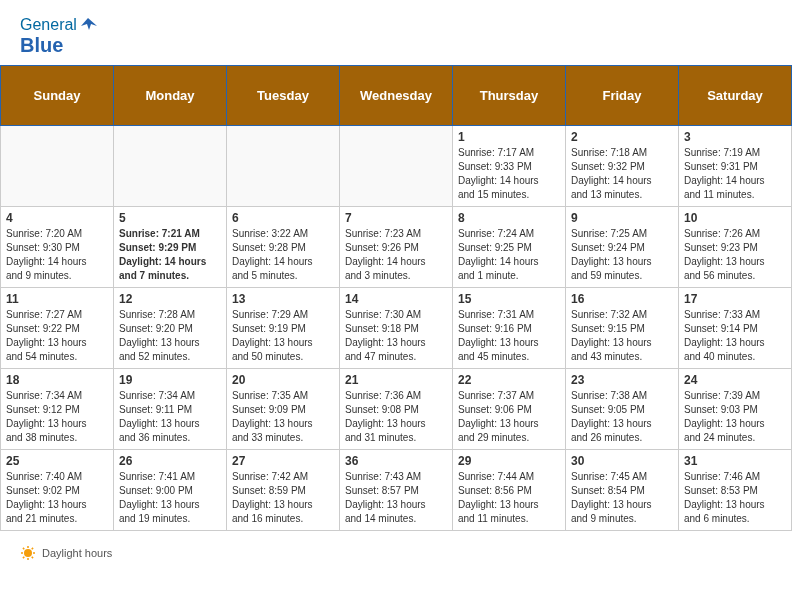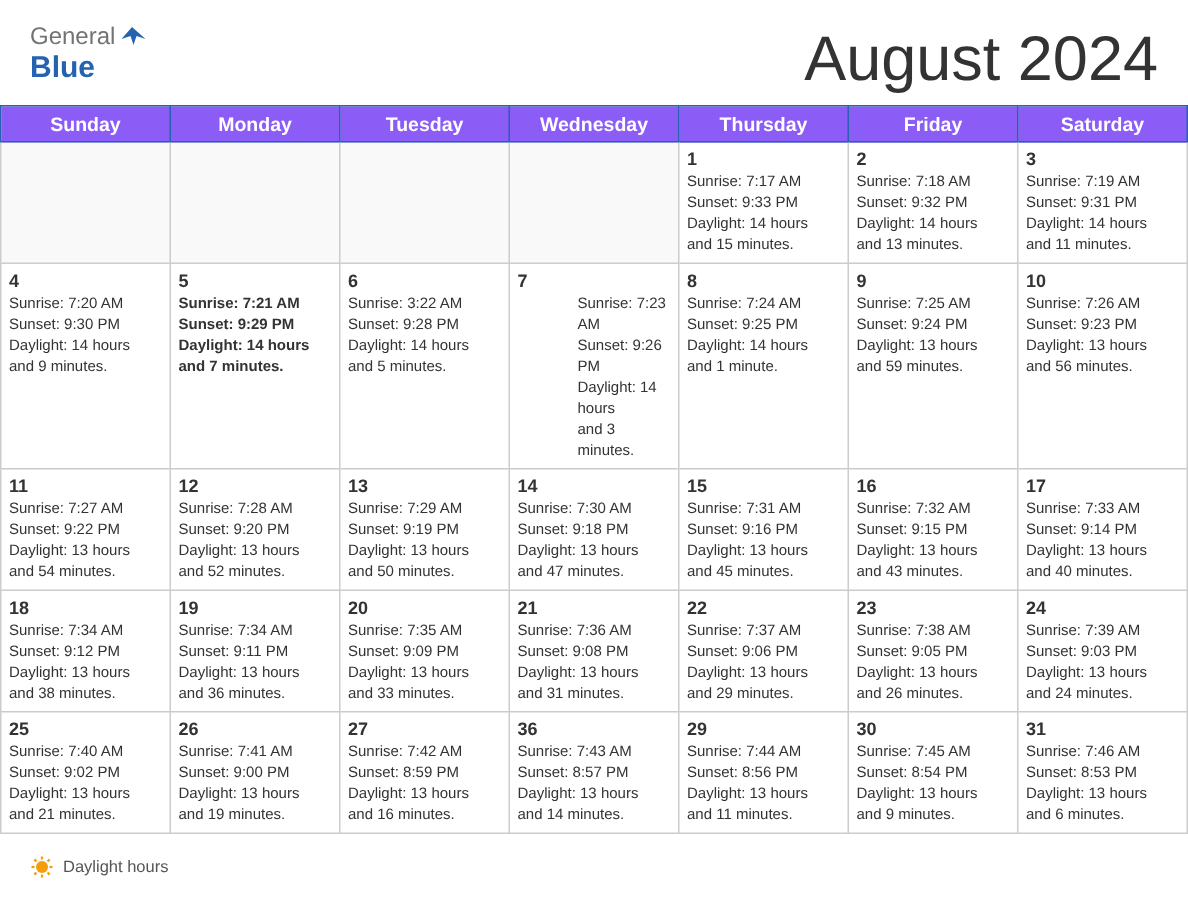--- a/index.html
+++ b/index.html
@@ -12,21 +12,21 @@
     .header {
       display: flex;
       justify-content: space-between;
       align-items: flex-start;
       padding: 16px 20px 8px 20px;
     }
     .logo {
       display: flex;
       align-items: center;
     }
-    .logo-general { color: #737373; text-align: center; }
+    .logo-general { color: #0369a1; text-align: center; }
     .logo-blue { color: #2563b0; }
     .title-block {
       text-align: right;
     }
     .month-title {
       font-size: 42px;
       font-weight: normal;
       color: #333;
       line-height: 1.1;
     }
@@ -34,25 +34,25 @@
       font-size: 16px;
       color: #555;
       margin-top: 2px;
     }
     .calendar {
       width: 100%;
       border-collapse: collapse;
       margin: 0 0 10px 0;
     }
     .calendar th {
-      background: #8b5cf6;
+      background: #a16207;
       color: #fff;
       font-size: 13px;
       font-weight: bold;
-      padding: 4px 4px;
+      padding: 22px 4px;
       text-align: center;
       border: 1px solid #2563b0;
     }
     .calendar td {
       border: 1px solid #ccc;
       vertical-align: top;
       padding: 4px 5px;
       font-size: 10.5px;
       color: #333;
       width: 113px;
@@ -91,21 +91,20 @@
       <div style="display:flex;align-items:center;">
         <span class="logo-general">General</span>
         <svg width="18" height="18" viewBox="0 0 18 18" style="margin-left:2px;">
           <polygon points="9,2 18,10 12,8 10,14 8,8 2,10" fill="#2563b0"></polygon>
         </svg>
       </div>
       <div class="logo-blue" style="font-size:20px;font-weight:bold;color:#2563b0;">Blue</div>
     </div>
   </div>
   <div class="title-block">
-    <div class="month-title">August 2024</div>
   </div>
 </div>
 
 <table class="calendar">
   <thead>
     <tr>
     <th>Sunday</th>
         <th>Monday</th>
         <th>Tuesday</th>
         <th>Wednesday</th>
@@ -159,21 +158,21 @@
         </td>
         <td>
           <div class="day-num">6</div>
           <div class="day-info" style="white-space: pre-line;">Sunrise: 3:22 AM
 Sunset: 9:28 PM
 Daylight: 14 hours
 and 5 minutes.</div>
         </td>
         <td>
           <div class="day-num">7</div>
-          <div class="day-info" style="white-space: pre-line; margin-left: 40px;">Sunrise: 7:23 AM
+          <div class="day-info" style="white-space: pre-line;">Sunrise: 7:23 AM
 Sunset: 9:26 PM
 Daylight: 14 hours
 and 3 minutes.</div>
         </td>
         <td>
           <div class="day-num">8</div>
           <div class="day-info" style="white-space: pre-line;">Sunrise: 7:24 AM
 Sunset: 9:25 PM
 Daylight: 14 hours
 and 1 minute.</div>

